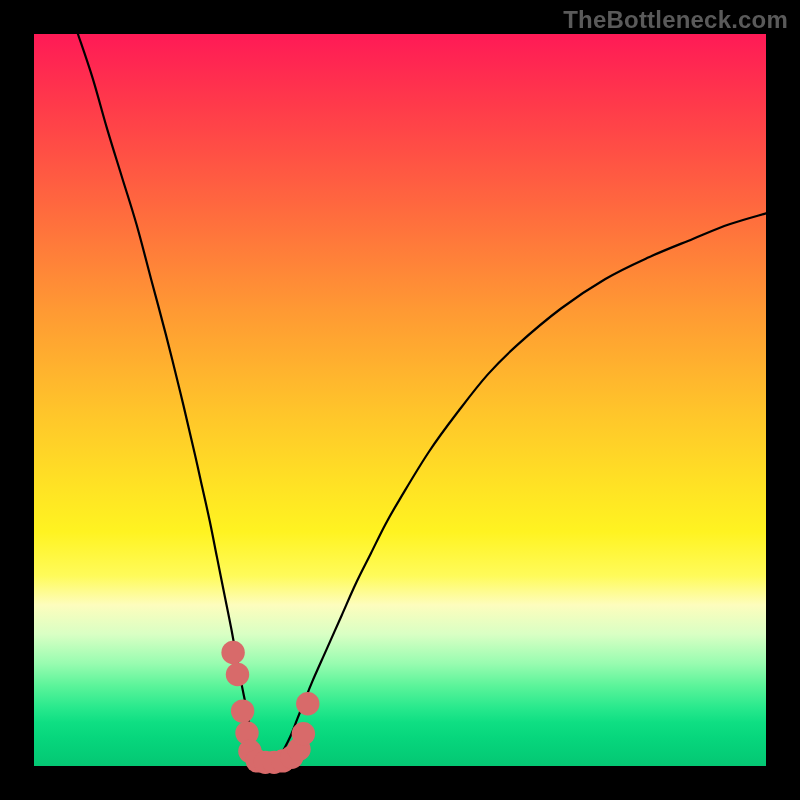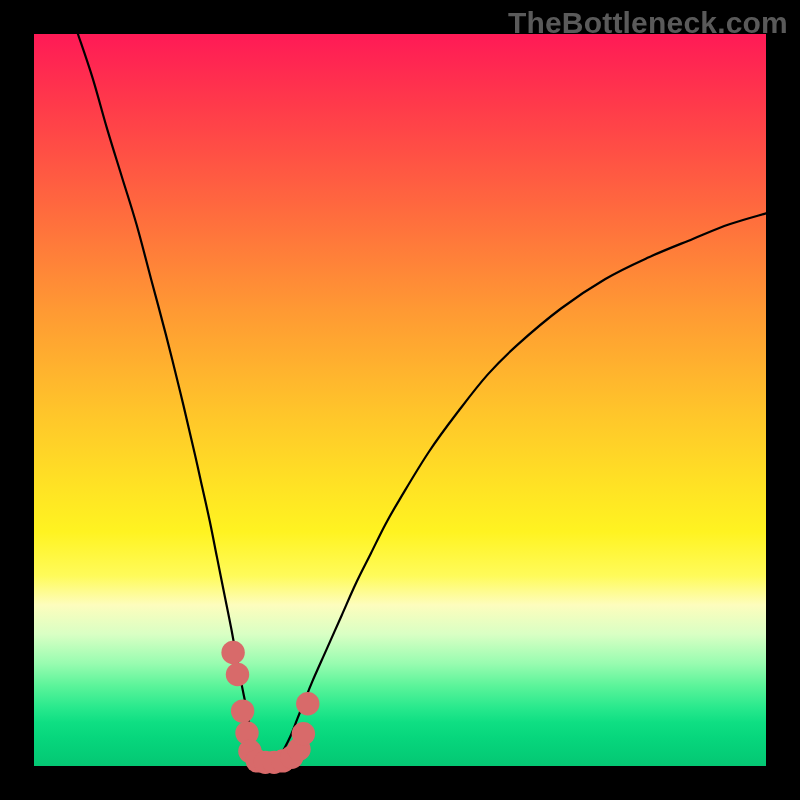--- a/index.html
+++ b/index.html
@@ -14,21 +14,21 @@
     position: relative;
     width: 800px;
     height: 800px;
     background: #000;
   }
   .watermark {
     position: absolute;
     top: 6px;
     right: 12px;
     font-family: Arial, Helvetica, sans-serif;
-    font-size: 30px;
+    font-size: 24px;
     font-weight: 600;
     color: #5a5a5a;
     letter-spacing: 0.2px;
     z-index: 30;
     user-select: none;
   }
   .frame {
     position: absolute;
     left: 34px;
     top: 34px;

